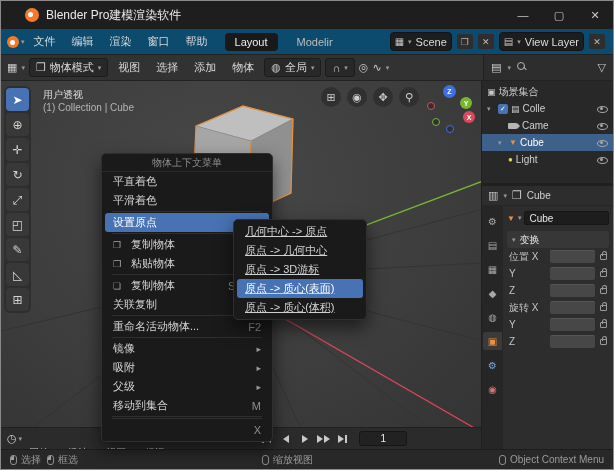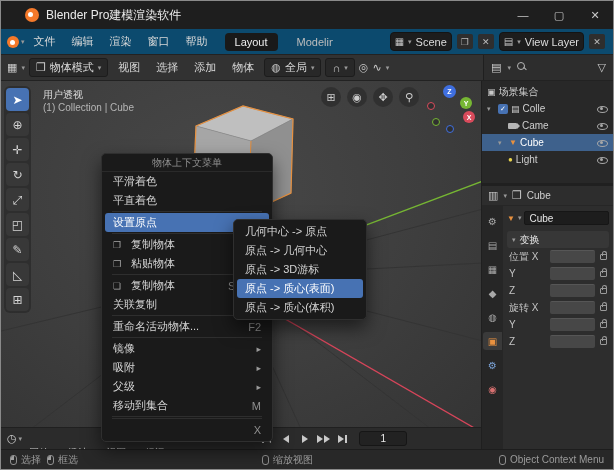--- a/index.html
+++ b/index.html
@@ -68,21 +68,21 @@
   .cmenu { position:absolute; left:100px; top:152px; width:172px; background:#1a1a1a; border:1px solid #2f2f2f; border-radius:5px; box-shadow:0 8px 18px rgba(0,0,0,.55); z-index:30; padding-bottom:2px; }
   .ctitle { height:18px; display:flex; align-items:center; justify-content:center; color:#8f8f8f; font-size:10px; border-bottom:1px solid #2a2a2a; }
   .mi { height:19px; display:flex; align-items:center; padding:0 8px; gap:6px; color:#d4d4d4; margin:0 3px; border-radius:3px; white-space:nowrap; }
   .mi .mic { width:12px; color:#a9a9a9; font-size:9px; flex:none; }
   .mi .mil { flex:1; overflow:hidden; }
   .mi .mis { color:#8f8f8f; margin-left:auto; }
   .mi .mar { color:#9a9a9a; font-size:9px; }
   .mi.hi { background:#4772b3; color:#fff; }
   .mi.hi .mis, .mi.hi .mar { color:#dfe8f5; }
   .msep { height:1px; background:#2e2e2e; margin:1px 10px; }
-  .smenu { position:absolute; left:232px; top:218px; width:134px; background:#1a1a1a; border:1px solid #2f2f2f; border-radius:5px; box-shadow:0 8px 18px rgba(0,0,0,.55); z-index:31; padding:2px 0; }
+  .smenu { position:absolute; left:232px; top:218px; width:134px; background:#1a1a1a; border:1px solid #2f2f2f; border-radius:5px; box-shadow:0 8px 18px rgba(0,0,0,.55); z-index:31; padding:2px 0;text-decoration:underline; }
 
   
   .timeline { height:22px; background:#2b2b2b; border-top:1px solid #202020; display:flex; align-items:center; padding:0 6px; gap:2px; font-size:10px; }
   .tmenu { display:flex; align-items:center; gap:3px; padding:0 5px; color:#cfcfcf; white-space:nowrap;margin-top:28px; }
   .tspace { width:78px; }
   .pb { width:17px; height:15px; display:flex; align-items:center; justify-content:center; gap:1px; }
   .trl { width:0; height:0; border-top:4px solid transparent; border-bottom:4px solid transparent; border-right:6px solid #c9c9c9; }
   .trr { width:0; height:0; border-top:4px solid transparent; border-bottom:4px solid transparent; border-left:6px solid #c9c9c9; }
   .pbar { width:2px; height:8px; background:#c9c9c9; }
   .frame { width:48px; height:15px; margin-left:6px; background:#222; border:1px solid #161616; border-radius:3px; color:#ececec; display:flex; align-items:center; justify-content:center; }
@@ -427,24 +427,24 @@
     </span>
     <span class="hint rightend">
       <span class="mouse"></span>
       <span>Object Context Menu</span>
     </span>
   </div>
 
   <div class="cmenu">
     <div class="ctitle">物体上下文菜单</div>
     <div class="mi">
+        <span class="mil">平直着色</span>
+      </div>
+    <div class="mi">
         <span class="mil">平滑着色</span>
-      </div>
-    <div class="mi">
-        <span class="mil">平直着色</span>
       </div>
     <div class="msep"></div>
     <div class="mi hi">
       <span class="mil">设置原点</span>
       <span class="mar">▸</span>
     </div>
     <div class="msep"></div>
     <div class="mi">
       <span class="mic">❐</span>
       <span class="mil">复制物体</span>

